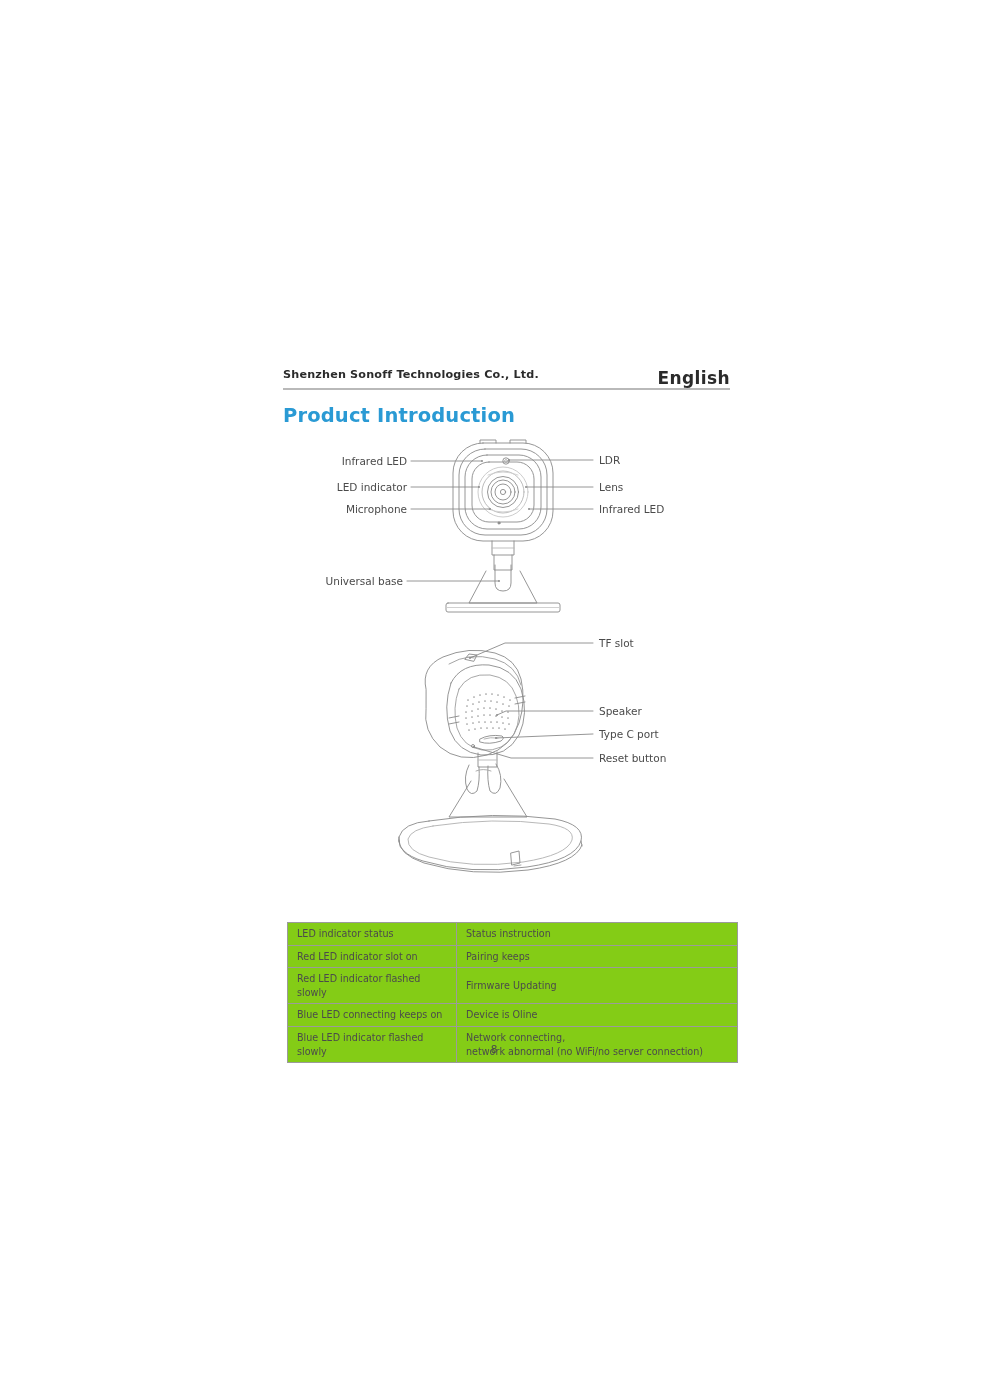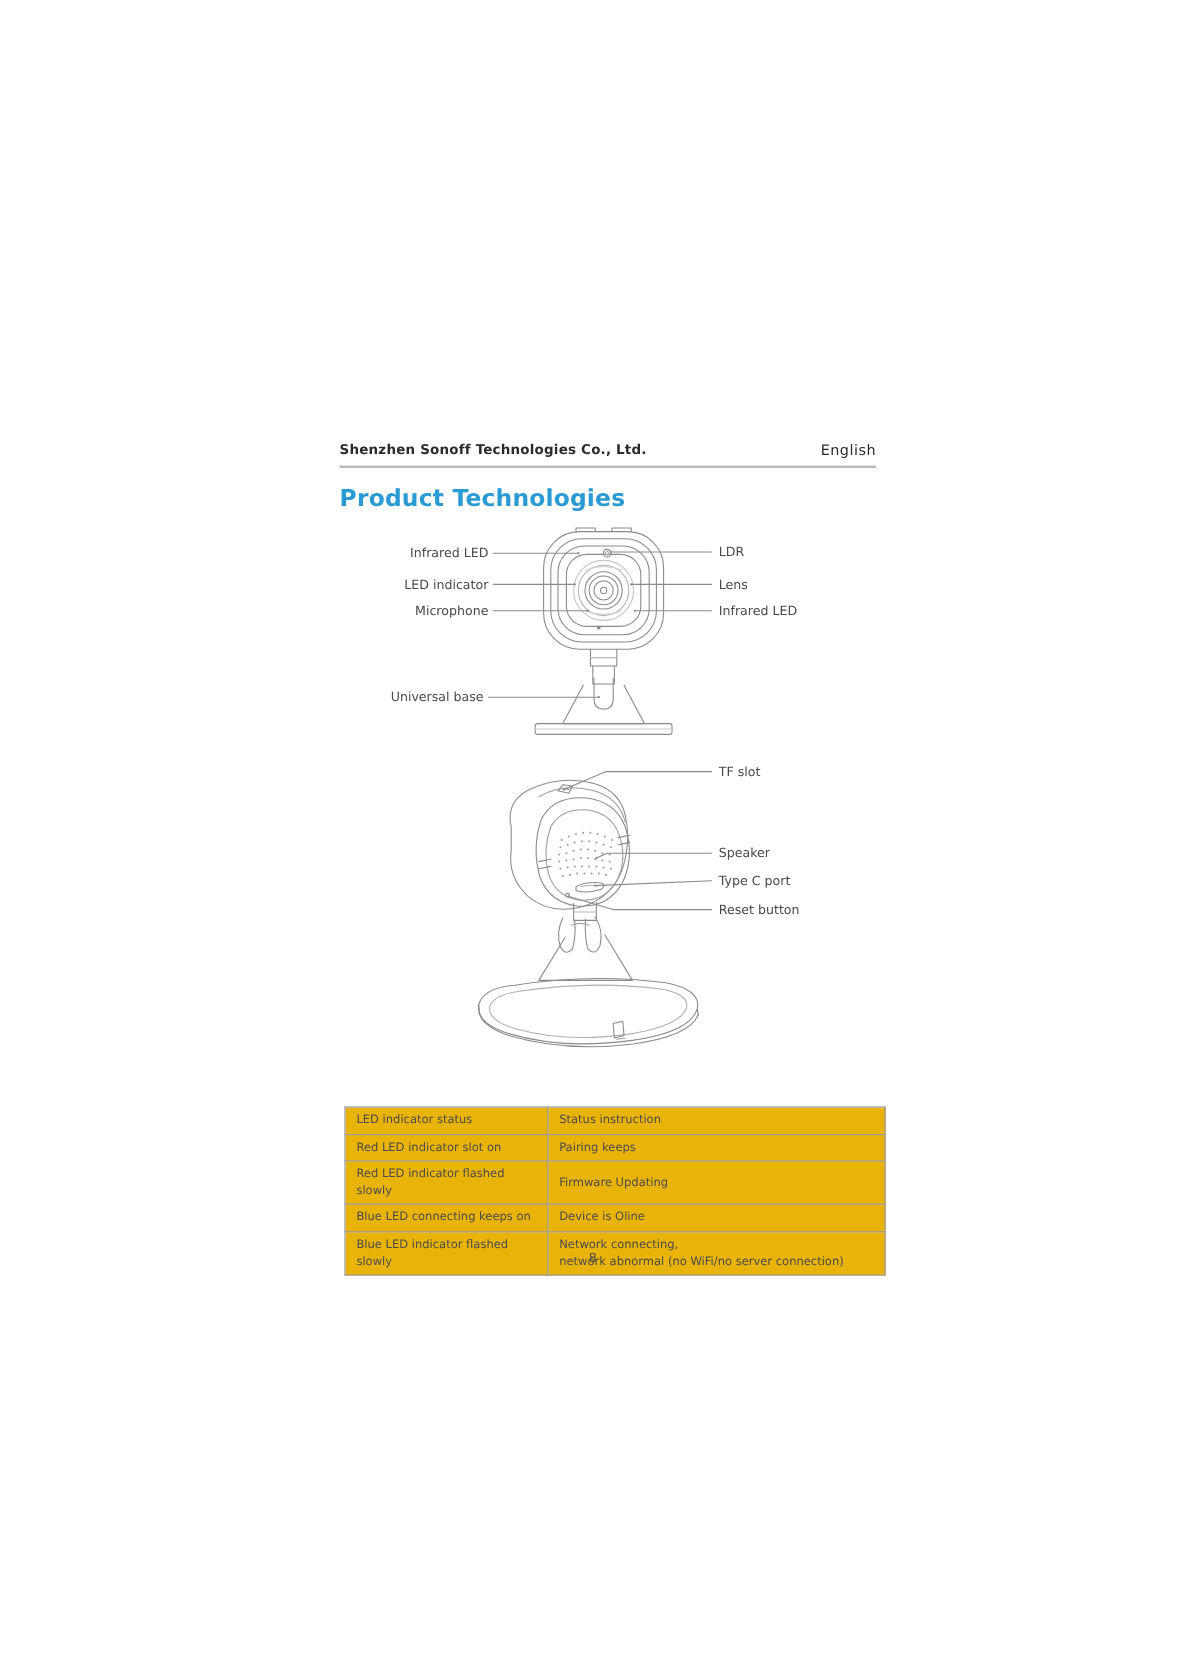--- a/index.html
+++ b/index.html
@@ -40,22 +40,22 @@
     font-size: 11.2px;
     font-weight: bold;
     letter-spacing: 0.18px;
     color: #2b2b2b;
     white-space: nowrap;
   }
   .header-lang {
     position: absolute;
     right: 0;
     top: 0;
-    font-size: 12px;
-    font-weight: normal;
+    font-size: 17px;
+    font-weight: bold;
     letter-spacing: 0.4px;
     color: #2b2b2b;
     white-space: nowrap;
     margin-left: 23px;
   }
   .header-rule {
     position: absolute;
     left: 283px;
     top: 372px;
     width: 447px;
@@ -99,21 +99,21 @@
     border-collapse: collapse;
     table-layout: fixed;
   }
   .led-table td {
     border: 1px solid #9b9b9b;
     font-size: 9.6px;
     color: #4b4b4b;
     padding: 4px 7px 4px 9px;
     line-height: 1.42;
     vertical-align: middle;
-    background: #eab308;
+    background: #84cc16;
   }
   .led-table td.col-status { width: 152px; }
   .led-table td.col-instr  { width: 264px; }
 
   
   .page-number {
     position: absolute;
     left: 283px;
     top: 1027px;
     width: 422px;
@@ -126,21 +126,21 @@
 <body>
 
 <div class="page">
 
   <div class="header">
     <span class="header-company">Shenzhen Sonoff Technologies Co., Ltd.</span>
     <span class="header-lang">English</span>
   </div>
   <div class="header-rule"></div>
 
-  <div class="h-section" id="heading-product">Product Technologies</div>
+  <div class="h-section" id="heading-product">Product Introduction</div>
 
   <div class="figure" id="figure-front">
     <svg width="447" height="190" viewBox="0 0 447 190" xmlns="http://www.w3.org/2000/svg">
       <g fill="none" stroke="#8a8a8a" stroke-width="0.9" stroke-linejoin="round" stroke-linecap="round">
 
         <rect x="170" y="12" width="100" height="98" rx="30" ry="30"></rect>
         <rect x="176" y="18" width="88" height="86" rx="26" ry="26"></rect>
         <rect x="182" y="24" width="76" height="74" rx="22" ry="22"></rect>
         <rect x="189" y="31" width="62" height="60" rx="17" ry="17"></rect>
 

